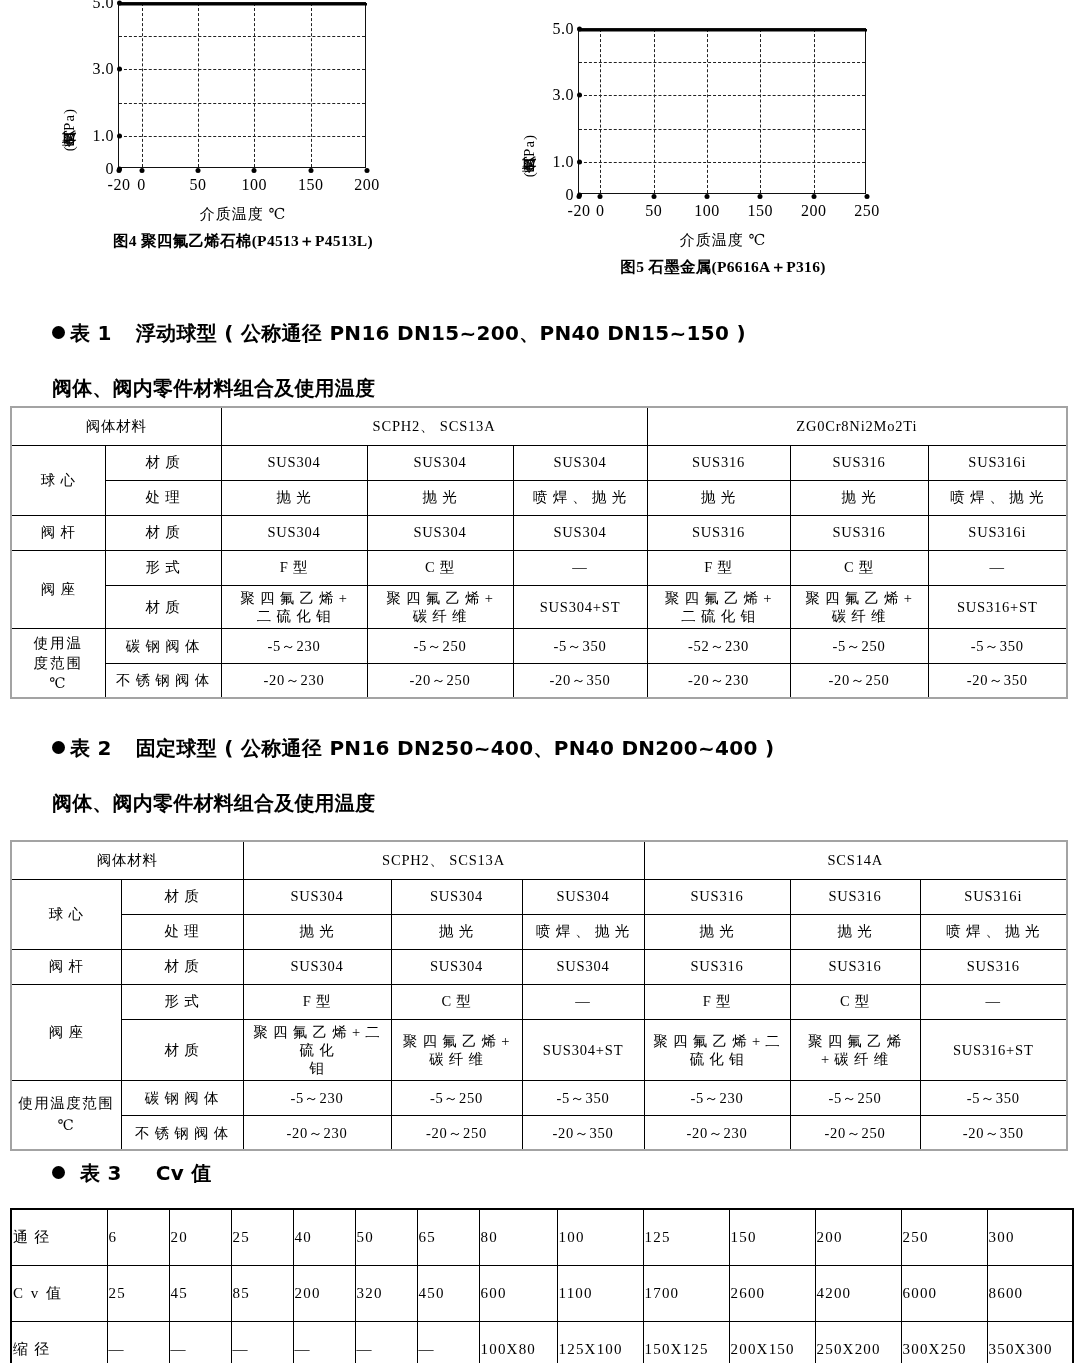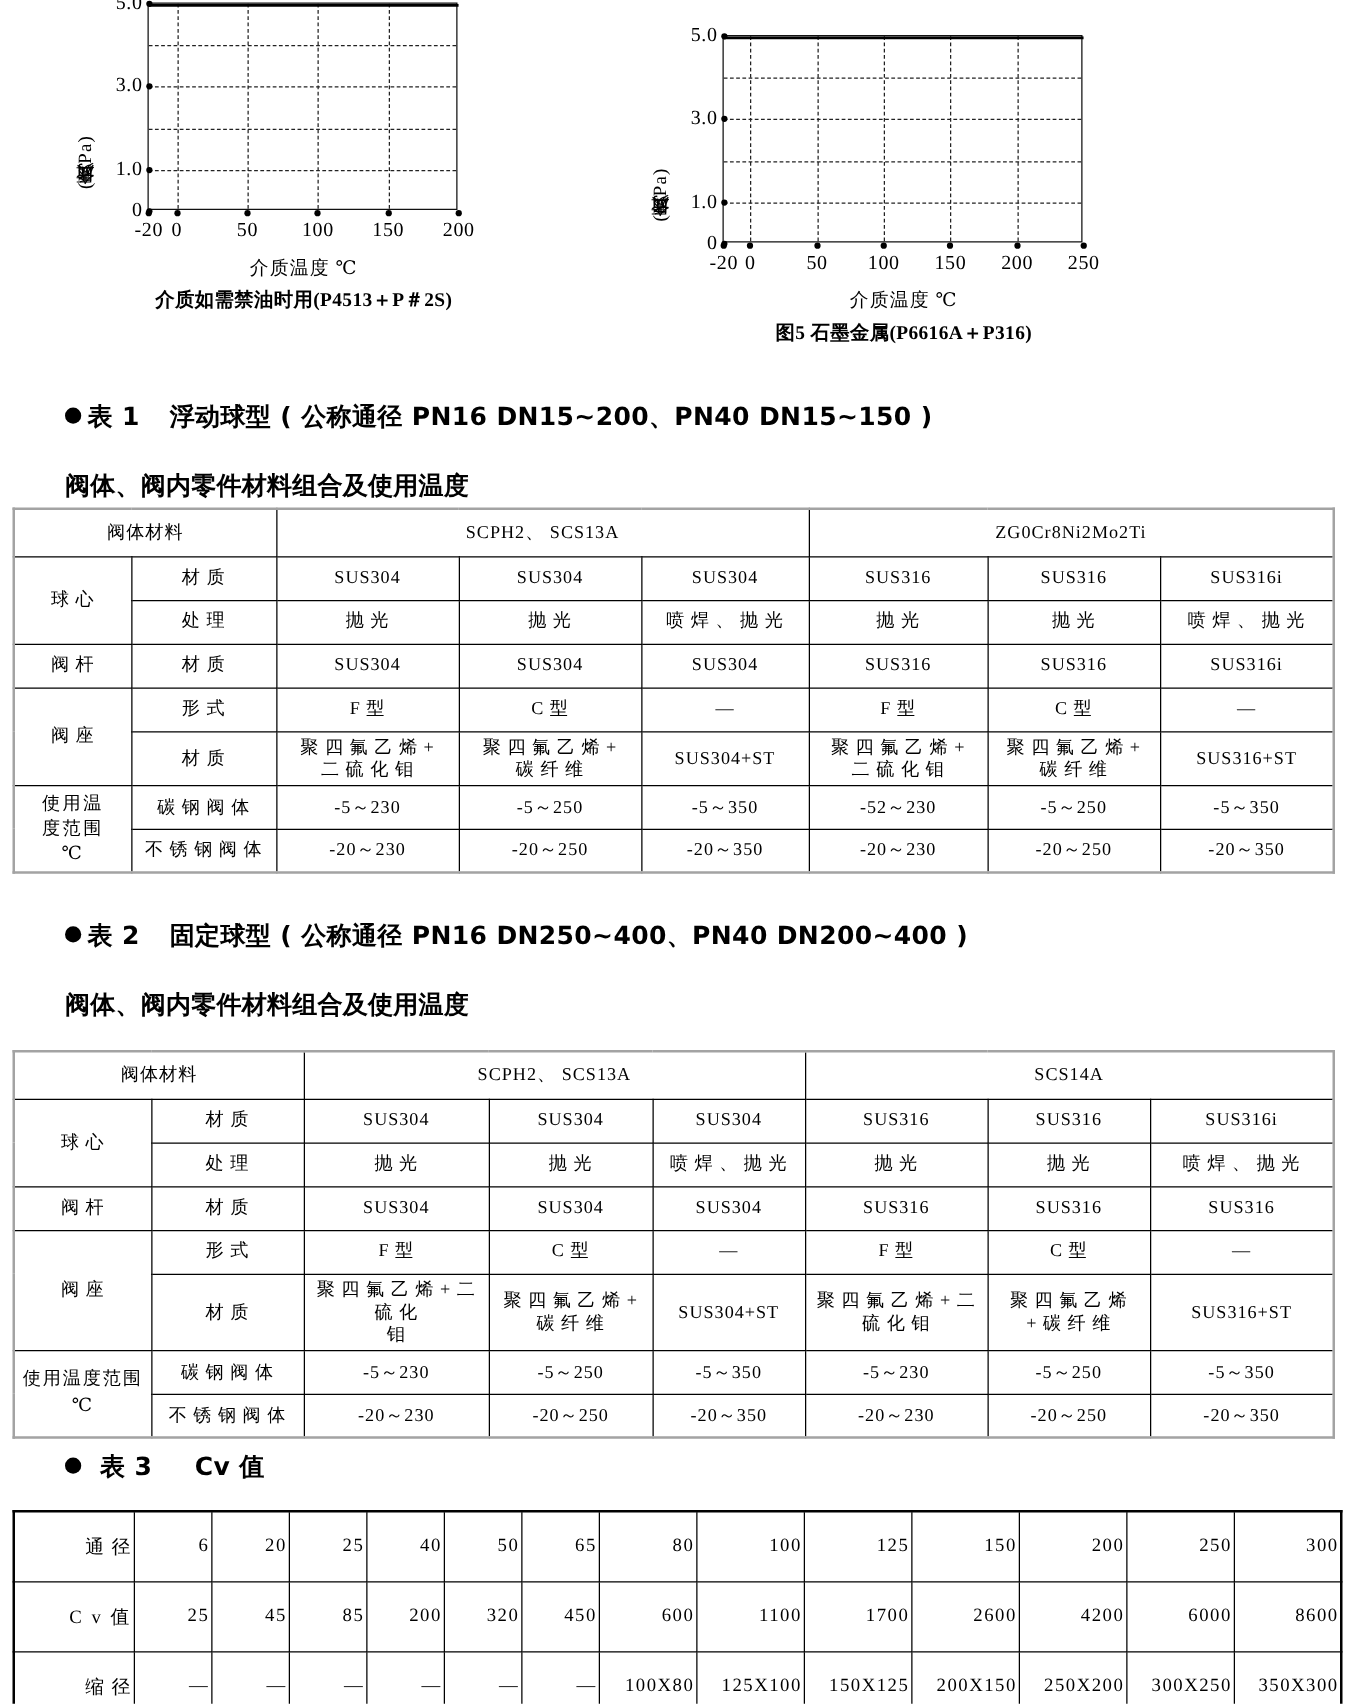--- a/index.html
+++ b/index.html
@@ -148,21 +148,21 @@
   td.tight { letter-spacing: 0.3px; font-size: 14px; }
   td.wide-latin { letter-spacing: 2.2px; font-size: 14.5px; }
 
   .t1-h1 { height: 38px; }
   .t1-r { height: 35px; }
   .t1-seat { height: 40px; }
 
   table.cv { border-collapse: collapse; width: 1056px; table-layout: fixed; border: 2px solid #000; }
   table.cv td {
     border: 1px solid #000;
-    text-align: right;
+    text-align: left;
     vertical-align: middle;
     font-family: "Liberation Serif", "DejaVu Serif", serif;
     font-size: 15px;
     letter-spacing: 1.2px;
     height: 37px;
     padding: 18px 1px;
   }
   td.cv-label { letter-spacing: 5px; }
   td.cv-narrow { letter-spacing: 0.2px; font-size: 14.5px; margin-top: 21px; }
 </style>
@@ -203,21 +203,21 @@
           <div class="xtick-dot" style="left: 191.636px;"></div>
           <div class="xtick-label" style="left: 248px;">200</div>
           <div class="xtick-dot" style="left: 248px;"></div>
           <svg width="248" height="166" style="position: absolute; left: 0px; top: 0px; pointer-events: none;">
             <polyline points="0,1.2 248,1.2" fill="none" stroke="#000" stroke-width="2.4"></polyline>
           </svg>
         </div>
       <div class="xlabel" style="top:203px; left:0;">介质温度 ℃</div>
     </div>
     <div class="chart-caption" style="left:-45px; top:228px;">
-      <div>介质如需禁油时用(P4513＋P＃2S)</div>
+      <div>图4  聚四氟乙烯石棉(P4513＋P4513L)</div>
     </div>
   </div>
 
   <div class="chart-block" id="chart-2">
     <div class="chart-area" style="width:290px;">
       <div class="ylabel" style="left:-58px; top:8px; height:150px;">介质压力 (MPa)</div>
       <div class="plot" id="plot2" style="width:288px; height:166px;">
           <div class="grid-v" style="left: 21.3333px;"></div>
           <div class="grid-v" style="left: 74.6667px;"></div>
           <div class="grid-v" style="left: 128px;"></div>

